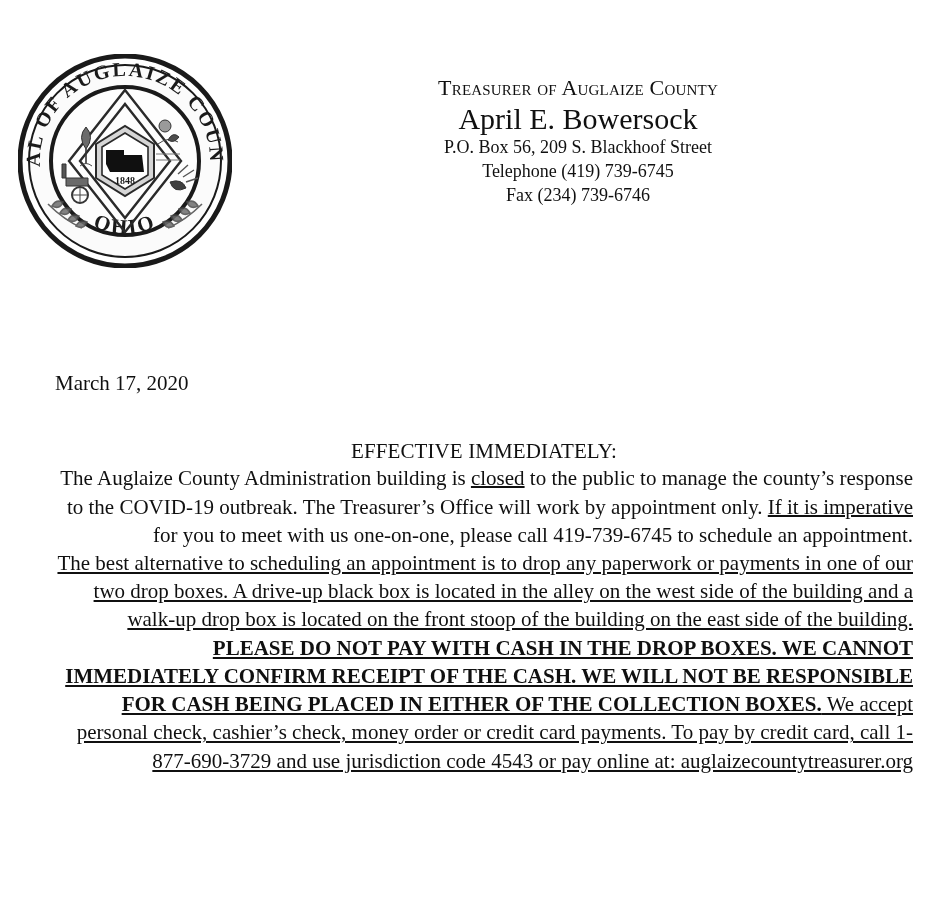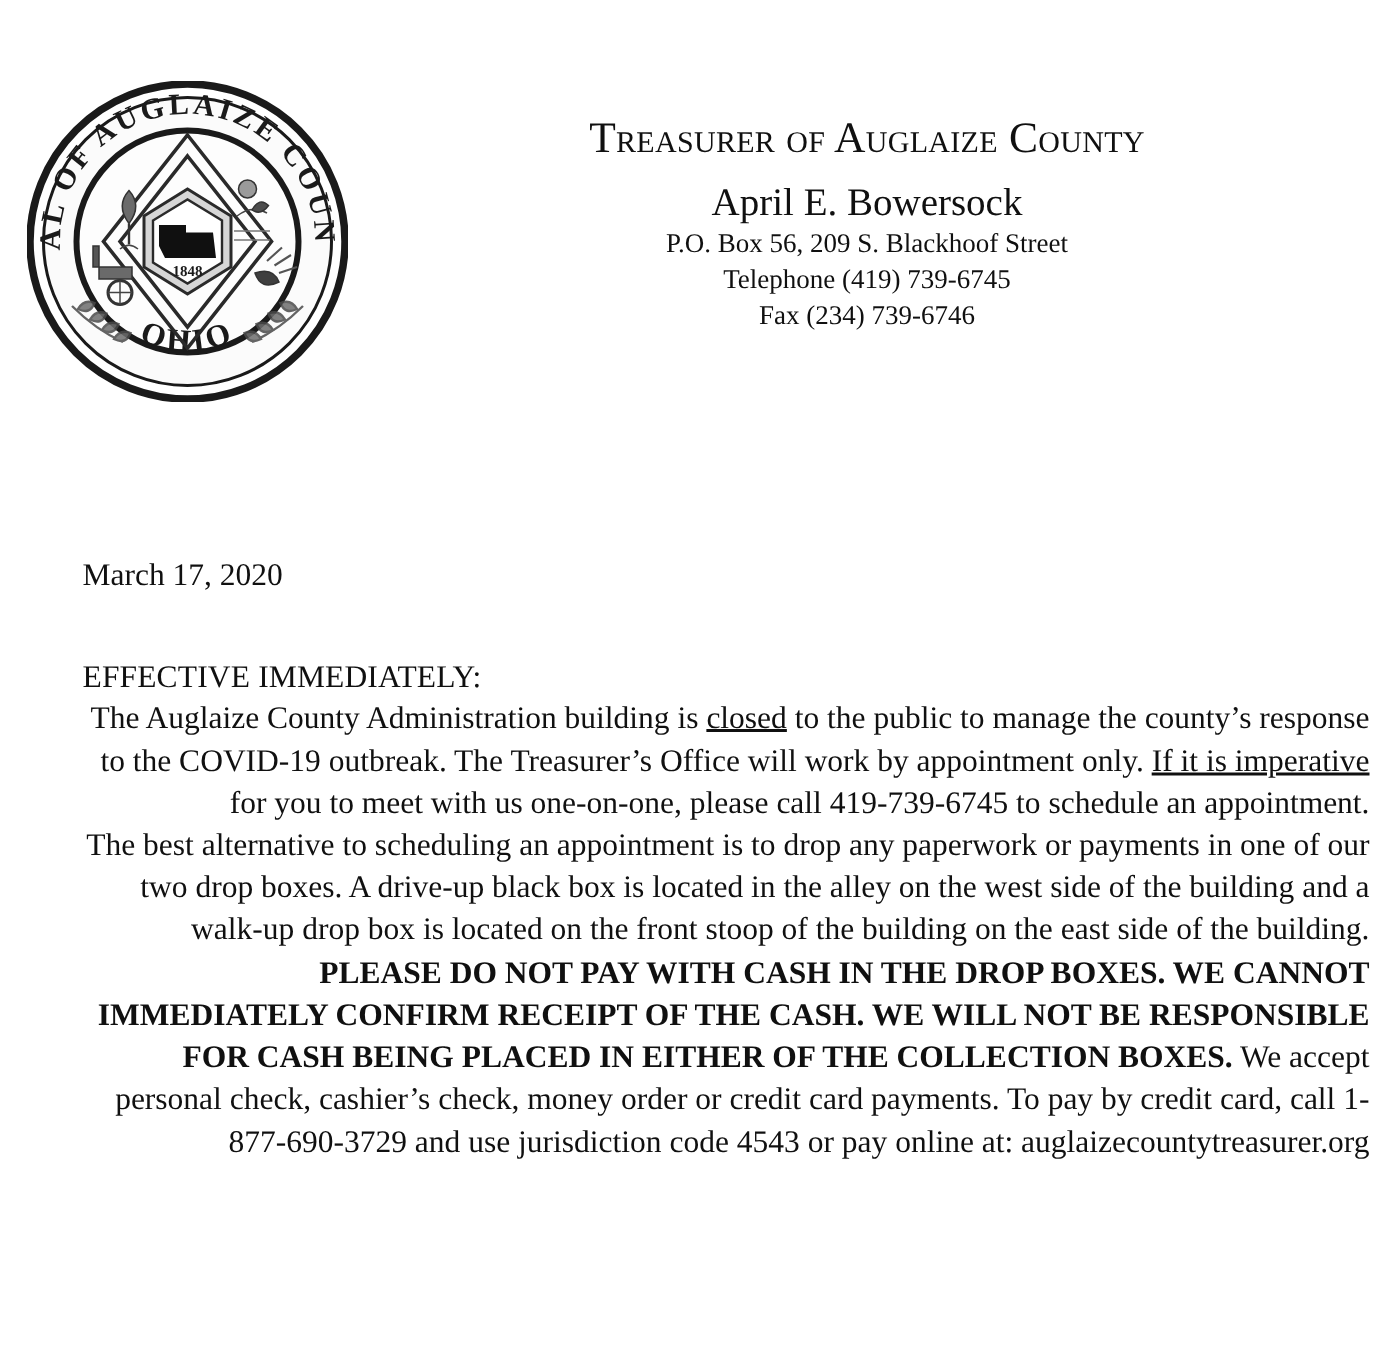--- a/index.html
+++ b/index.html
@@ -33,62 +33,62 @@
   .seal-wrap svg { display: block; width: 100%; height: 100%; }
 
   .header-text {
     position: absolute;
     left: 238px;
     right: 10px;
     top: 76px;
     text-align: center;
   }
   .office-title {
-    font-size: 29px;
+    font-size: 22px;
     line-height: 1.12;
     font-variant: small-caps;
     letter-spacing: 0.2px;
     white-space: nowrap;
   }
   .treasurer-name {
-    font-size: 26px;
+    font-size: 30px;
     line-height: 1.18;
-    margin-top: 12px;
+    margin-top: 0;
     text-align: center;
   }
   .addr-line {
     font-size: 18px;
     line-height: 1.32;
   }
 
   
   .body-area {
     position: absolute;
     left: 55px;
     top: 370px;
     width: 858px;
   }
   .date-line {
     font-size: 21px;
     line-height: 1.3;
   }
   .effective {
     font-size: 21px;
-    text-align: left;
+    text-align: center;
     margin-top: 42px;
     letter-spacing: 0.1px;
   }
   p.para {
     font-size: 21px;
     line-height: 1.345;
     margin: 0;
     text-align: right;
   }
   .para-1 { margin-top: 33px; }
-  .para-2 { margin-top: 26px; }
+  .para-2 { margin-top: 26px; text-decoration: underline; }
   u { text-decoration: underline; text-underline-offset: 1px; }
   b { font-weight: bold; }
 </style>
 </head>
 <body>
 
 <div class="letterhead">
 
   <div class="seal-wrap">
     <svg viewBox="0 0 214 214" xmlns="http://www.w3.org/2000/svg" aria-hidden="true">

